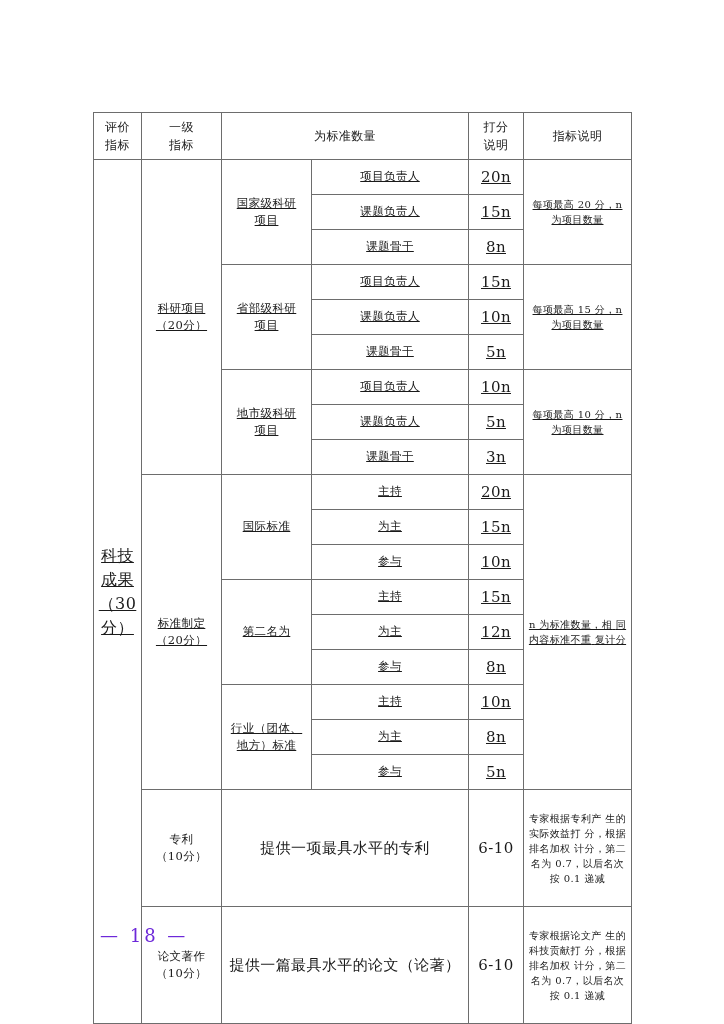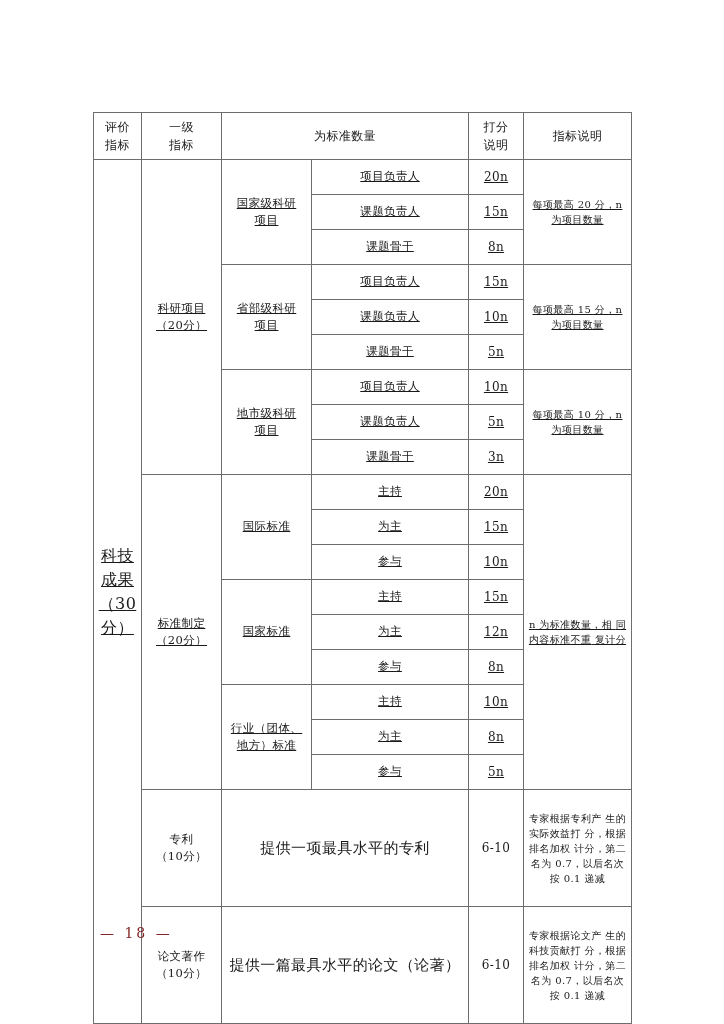--- a/index.html
+++ b/index.html
@@ -71,38 +71,38 @@
     line-height: 1.55;
     font-size: 10px;
     letter-spacing: 0.2px;
   }
   .cell-desc-top {
     vertical-align: top;
     padding-top: 6px;
   }
   .cell-num {
     font-family: "DejaVu Serif", "Liberation Serif", serif;
-    font-size: 12px;
+    font-size: 15px;
     letter-spacing: 0;
   }
   .row-item td { height: 30px; text-decoration: underline; }
   .row-tall td { height: 112px; }
   .cell-longtext {
     letter-spacing: 0.8px;
     font-size: 15px;
   }
 
   
   .page-number {
     position: absolute;
     left: 100px;
     top: 925px;
-    font-size: 14px;
+    font-size: 18px;
     letter-spacing: 3px;
-    color: #7f1d1d;
+    color: #6d28d9;
     font-family: "DejaVu Serif", "Liberation Serif", serif;
   }
 </style>
 </head>
 <body>
 
 <div class="page">
 
   <table class="score-table">
     <colgroup>
@@ -228,21 +228,21 @@
         <td>为主</td>
         <td class="cell-num">15n</td>
       </tr>
       <tr class="row-item">
         <td>参与</td>
         <td class="cell-num">10n</td>
       </tr>
 
       <tr class="row-item">
         <td class="cell-vert" rowspan="3">
-          <span>国家标准</span>
+          <span>第二名为</span>
         </td>
         <td>主持</td>
         <td class="cell-num">15n</td>
       </tr>
       <tr class="row-item">
         <td>为主</td>
         <td class="cell-num">12n</td>
       </tr>
       <tr class="row-item">
         <td>参与</td>

